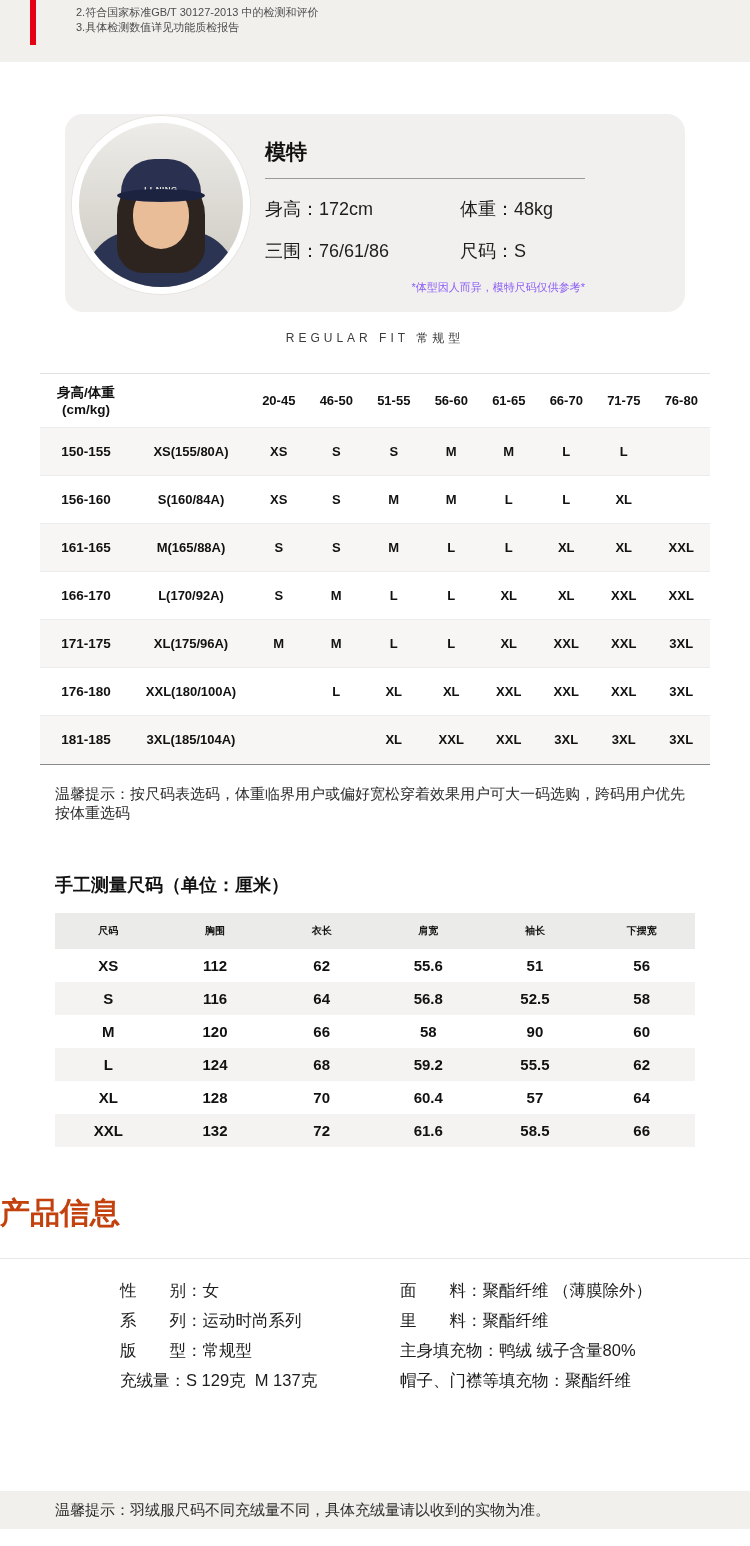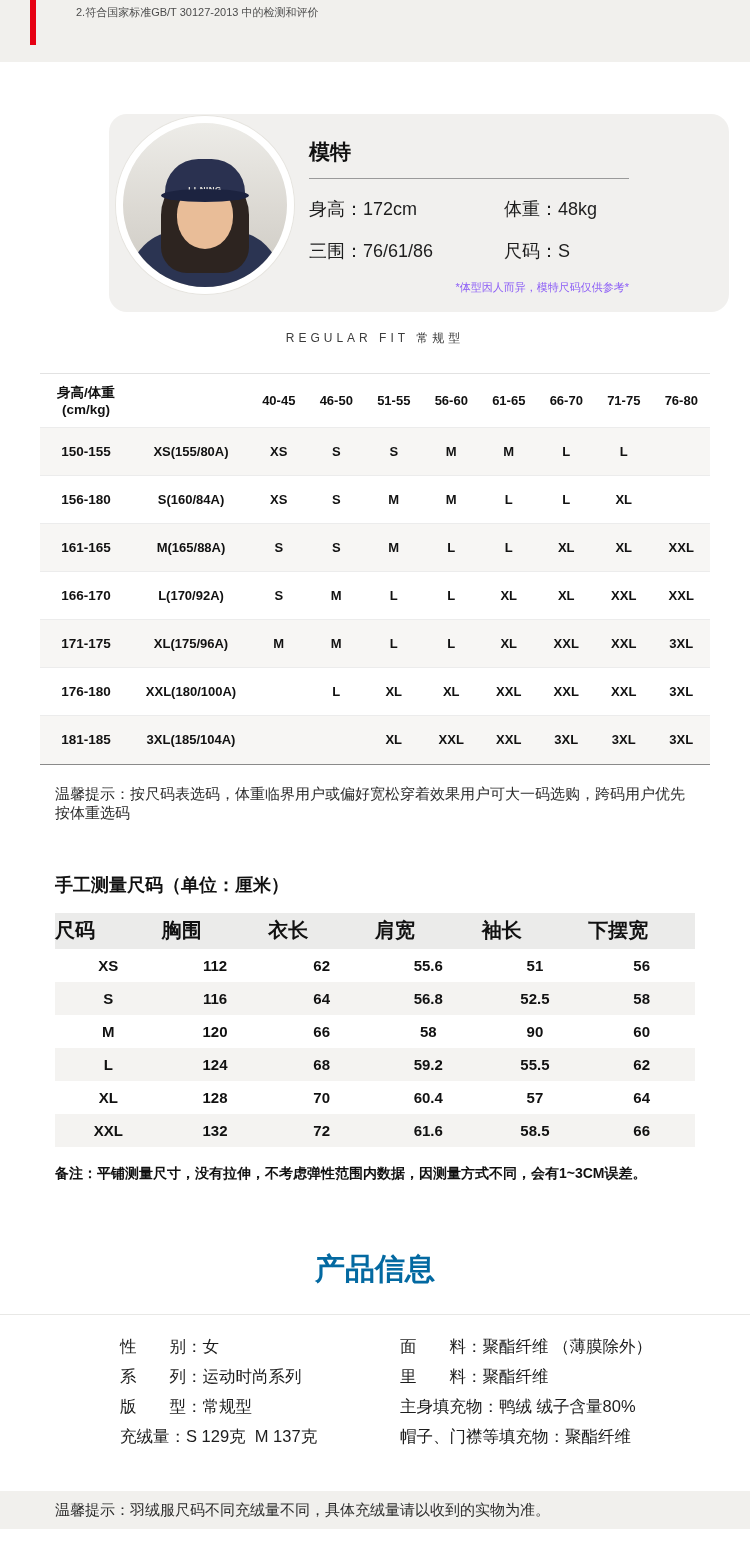--- a/index.html
+++ b/index.html
@@ -5,21 +5,21 @@
   * { margin:0; padding:0; box-sizing:border-box; }
   body { background:#fff; font-family:"Liberation Sans","DejaVu Sans",sans-serif; color:#151515; }
   .page { position:relative; width:750px; height:1546px; margin:0 auto; background:#fff; overflow:hidden; }
 
   
   .top-notice { position:relative; height:62px; background:#f1f0ed; padding:5px 20px 0 76px; }
   .red-bar { position:absolute; left:30px; top:0; width:6px; height:45px; background:#e60013; }
   .top-line { font-size:11px; line-height:15px; color:#4c4c4c; }
 
   
-  .model-wrap { position:relative; height:212px; margin-top:46px;margin-left:44px; }
+  .model-wrap { position:relative; height:212px; margin-top:46px; }
   .model-card { position:absolute; left:65px; top:6px; width:620px; height:198px; background:#f1f0ee; border-radius:18px; }
   .model-photo { position:absolute; left:72px; top:8px; width:178px; height:178px; border-radius:50%;
     border:7px solid #fff; background:linear-gradient(180deg,#edece8 0%,#dbd8d2 55%,#ccc9c2 100%);
     overflow:hidden; box-shadow:0 0 0 1px #e6e4df; z-index:2; }
   .ph-body { position:absolute; left:50%; bottom:-6px; transform:translateX(-50%); width:152px; height:62px; border-radius:50px 50px 0 0; background:#2b3452; }
   .ph-collar { position:absolute; left:50%; bottom:20px; transform:translateX(-50%); width:46px; height:26px; background:#f4f2ee; clip-path:polygon(0 0,100% 0,50% 100%); }
   .ph-hair { position:absolute; left:50%; top:48px; transform:translateX(-50%); width:88px; height:102px; border-radius:44px 44px 26px 26px; background:#2d2420; }
   .ph-face { position:absolute; left:50%; top:62px; transform:translateX(-50%); width:56px; height:64px; border-radius:46% 46% 50% 50%; background:#e9bd98; }
   .ph-cap { position:absolute; left:50%; top:36px; transform:translateX(-50%); width:80px; height:40px; border-radius:40px 40px 8px 8px; background:#2a3150; display:flex; align-items:flex-end; justify-content:center; padding-bottom:5px; }
   .ph-cap span { font-size:8px; font-weight:bold; color:#e8e6e0; letter-spacing:.5px; }
@@ -41,44 +41,45 @@
   .size-table tbody tr { height:48px; border-top:1px solid #ececec; }
   .size-table tbody tr:nth-child(odd) { background:#f7f6f4; }
   .size-table .col-h { width:92px; font-size:13.5px; line-height:17px; }
   .size-table .col-s { width:118px; }
   .size-rule { margin:0 40px; border-top:1px solid #8a8a8a; }
   .size-tip { margin:20px 55px 0; font-size:15px; color:#2b2b2b; }
 
   
   .measure-title { margin:50px 55px 0; font-size:18px; font-weight:bold; color:#111; }
   .measure-table { width:640px; margin:16px 55px 0; border-collapse:collapse; table-layout:fixed; }
-  .measure-table th { background:#ebebea; font-size:20px; height:36px; font-weight:bold; text-align:left; color:#111; }
+  .measure-table th { background:#ebebea; font-size:10px; height:36px; font-weight:bold; text-align:center; color:#111; }
   .measure-table td { height:33px; font-size:15px; font-weight:bold; text-align:center; color:#111; }
   .measure-table tbody tr:nth-child(even) { background:#f4f3f1; }
   .measure-note { margin:18px 55px 0; font-size:14px; font-weight:bold; color:#111; }
 
   
-  .product-title { margin-top:66px; text-align:center; font-size:30px; font-weight:bold; color:#0369a1; }
+  .product-title { margin-top:46px; font-size:30px; font-weight:bold; color:#c2410c; }
   .full-divider { margin-top:24px; border-top:1px solid #e8e8e6; }
   .product-grid { display:flex; padding:16px 0 0 120px; }
   .prod-col-left { width:280px; }
   .prod-col-right { flex:1; }
   .prod-row { font-size:16.5px; line-height:30px; color:#1c1c1c; white-space:pre; }
   .prod-row.cont { padding-left:62px; }
 
   .footer-tip { position:absolute; left:0; right:0; bottom:17px; height:38px; background:#f1f0ed; display:flex; align-items:center; padding-left:55px; font-size:15px; color:#2b2b2b; }
 </style>
 </head>
 <body>
 
 <div class="page">
 
   <div class="top-notice">
     <div class="red-bar"></div>
     <div class="top-line">2.符合国家标准GB/T 30127-2013 中的检测和评价</div>
+    <div class="top-line">3.具体检测数值详见功能质检报告</div>
   </div>
 
   <div class="model-wrap">
     <div class="model-card">
       <div class="model-info">
         <div class="model-title">模特</div>
         <div class="model-rule"></div>
         <div class="model-row">
           <div class="model-pair w1"><span>身高：</span><span>172cm</span></div>
           <div class="model-pair"><span>体重：</span><span>48kg</span></div>
@@ -101,21 +102,21 @@
       <div class="ph-brim"></div>
     </div>
   </div>
 
   <div class="sub-title">REGULAR FIT 常规型</div>
   <table class="size-table">
     <thead>
         <tr id="size-head">
           <th class="col-h">身高/体重<br>(cm/kg)</th>
           <th class="col-s"></th>
-          <th>40-45</th>
+          <th>20-45</th>
           <th>46-50</th>
           <th>51-55</th>
           <th>56-60</th>
           <th>61-65</th>
           <th>66-70</th>
           <th>71-75</th>
           <th>76-80</th>
         </tr>
       </thead>
     <tbody id="size-body">
@@ -125,21 +126,21 @@
           <td>XS</td>
           <td>S</td>
           <td>S</td>
           <td>M</td>
           <td>M</td>
           <td>L</td>
           <td>L</td>
           <td></td>
         </tr>
         <tr>
-          <td class="col-h">156-180</td>
+          <td class="col-h">156-160</td>
           <td class="col-s">S(160/84A)</td>
           <td>XS</td>
           <td>S</td>
           <td>M</td>
           <td>M</td>
           <td>L</td>
           <td>L</td>
           <td>XL</td>
           <td></td>
         </tr>
@@ -264,21 +265,20 @@
         <tr>
           <td>XXL</td>
           <td>132</td>
           <td>72</td>
           <td>61.6</td>
           <td>58.5</td>
           <td>66</td>
         </tr>
       </tbody>
   </table>
-  <div class="measure-note">备注：平铺测量尺寸，没有拉伸，不考虑弹性范围内数据，因测量方式不同，会有1~3CM误差。</div>
 
   <div class="product-title">产品信息</div>
   <div class="full-divider"></div>
   <div class="product-grid">
     <div class="prod-col-left" id="prod-left">
         <div class="prod-row"><span class="prod-label">性　　别：</span><span class="prod-value">女</span></div>
         <div class="prod-row"><span class="prod-label">系　　列：</span><span class="prod-value">运动时尚系列</span></div>
         <div class="prod-row"><span class="prod-label">版　　型：</span><span class="prod-value">常规型</span></div>
         <div class="prod-row"><span class="prod-label">充绒量：</span><span class="prod-value">S 129克  M 137克</span></div>
         <div class="prod-row cont"><span class="prod-label"></span></div>

